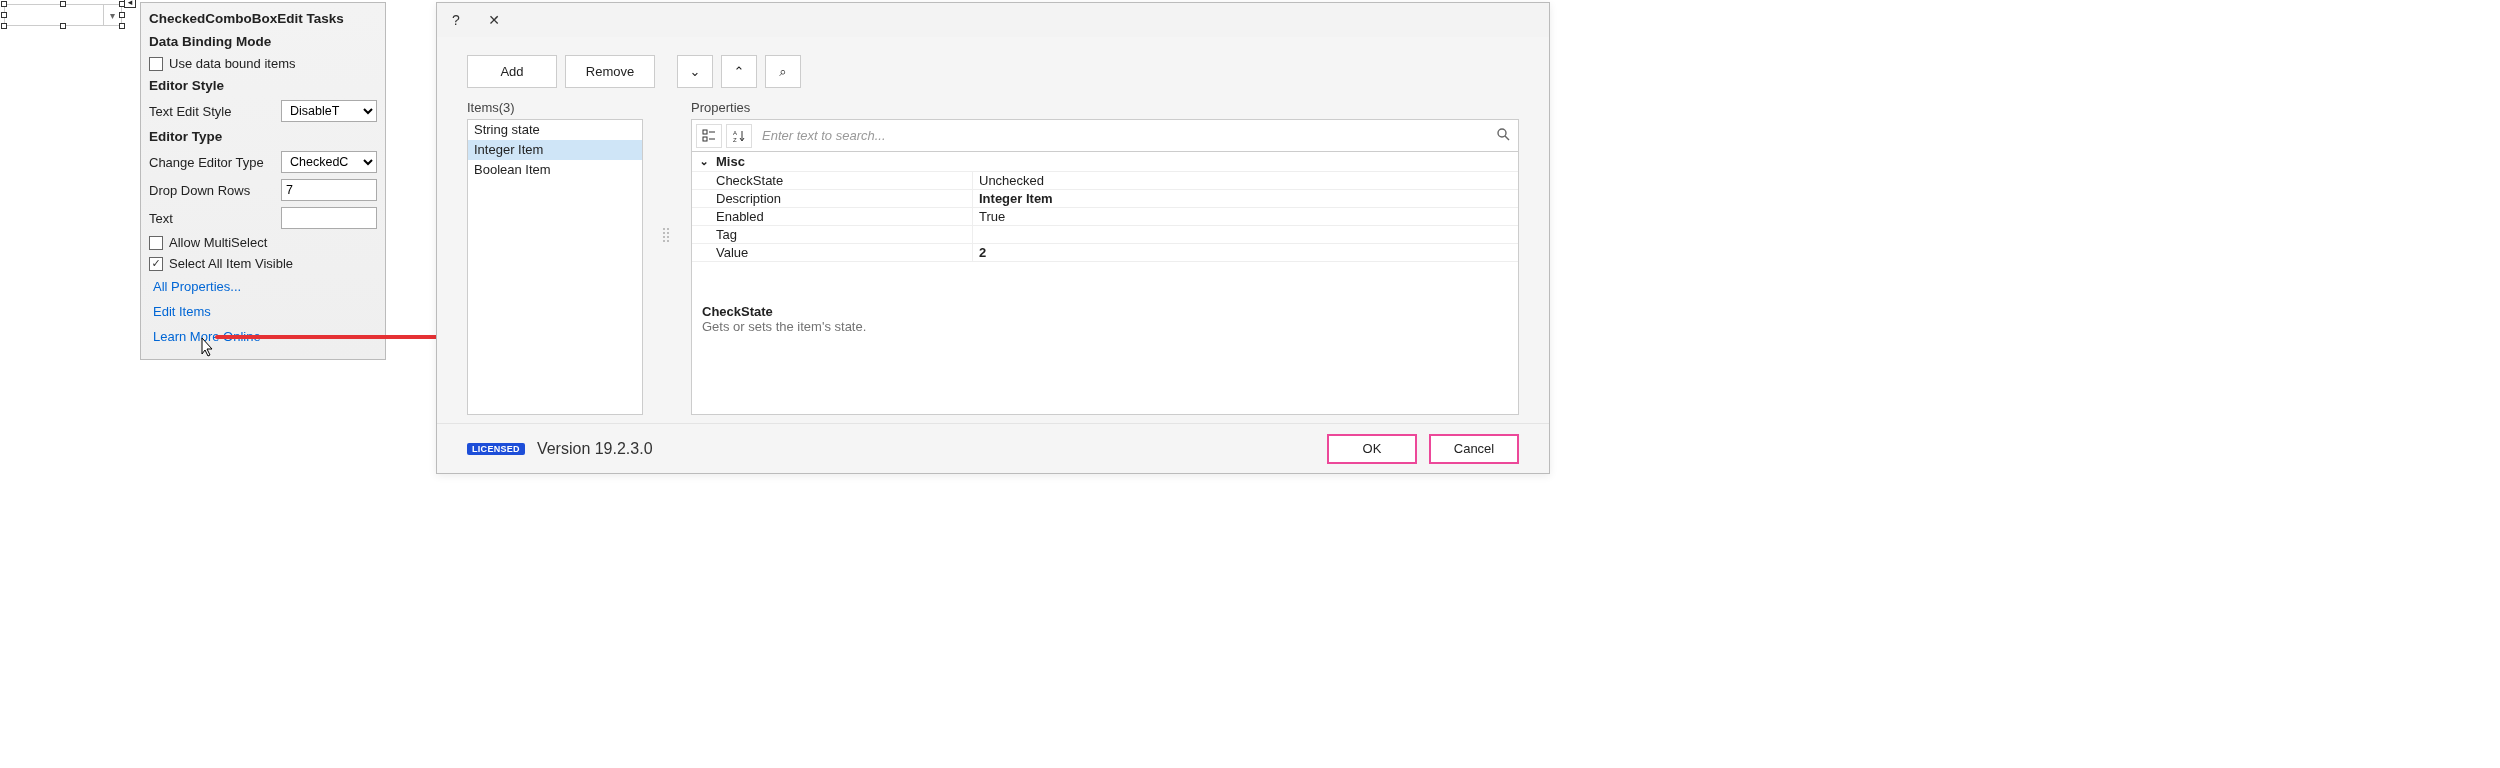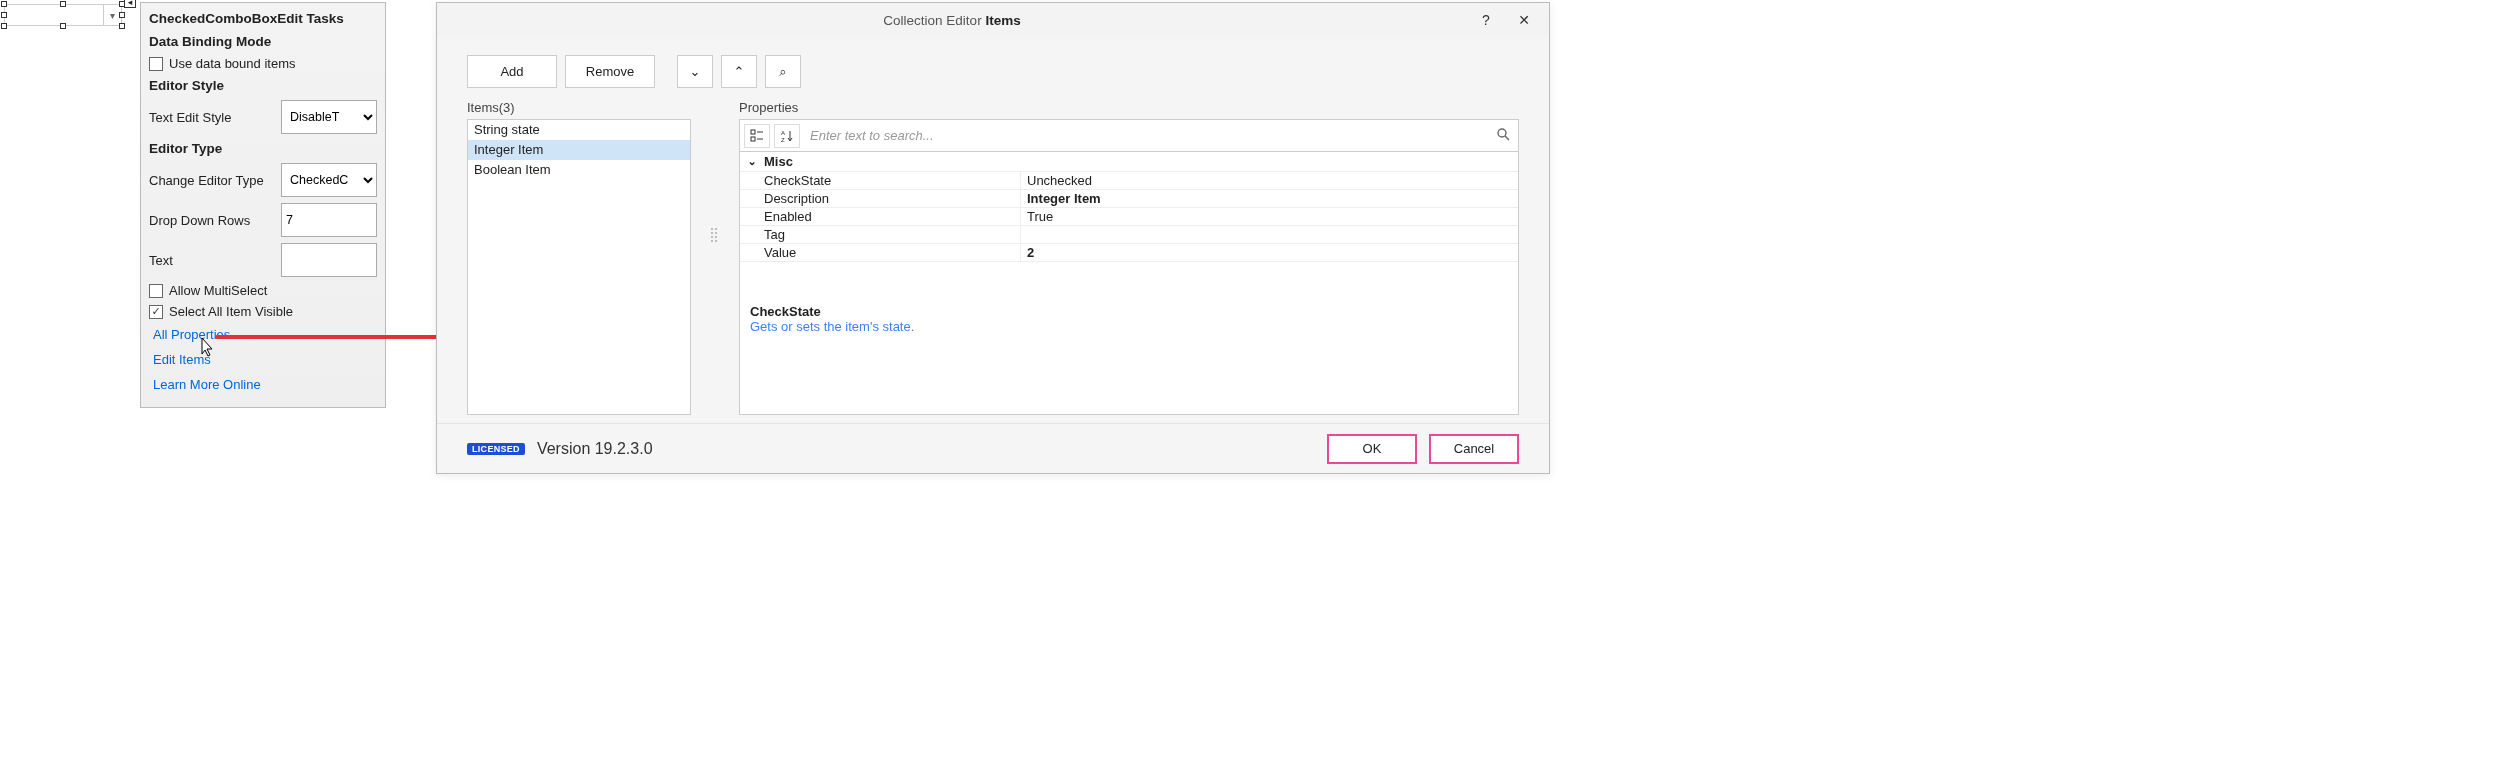--- a/index.html
+++ b/index.html
@@ -19,41 +19,41 @@
   .sh-w { top:50%; left:-3px; margin-top:-3px; }
   .sh-e { top:50%; right:-3px; margin-top:-3px; }
   .smart-tag { position:absolute; right:-14px; top:-8px; width:12px; height:12px; border:1px solid #333; background:#fff; display:flex; align-items:center; justify-content:center; font-size:9px; }
 
   
   .tasks-panel { position:absolute; left:140px; top:2px; width:246px; background:linear-gradient(#f3f3f3,#efefef); border:1px solid #bbb; padding:4px 0 10px 0; }
   .tasks-panel .section-title { font-weight:bold; padding:4px 8px; font-size:13.5px; }
   .tasks-panel .row { display:flex; align-items:center; padding:3px 8px; gap:6px; }
   .tasks-panel .row label { flex:1; }
   .tasks-panel .chk { width:14px; height:14px; border:1px solid #666; background:#fff; display:inline-flex; align-items:center; justify-content:center; font-size:11px; color:#333; }
-  .tasks-panel select,.tasks-panel input[type=text] { width:96px; height:34px; border:1px solid #aaa; background:#fff; padding:0 4px; font-size:12.5px; }
+  .tasks-panel select,.tasks-panel input[type=text] { width:96px; height:22px; border:1px solid #aaa; background:#fff; padding:0 4px; font-size:12.5px; }
   .tasks-panel .link { color:#0066d5; padding:5px 12px; cursor:pointer; }
 
   
   .arrow { position:absolute; left:215px; top:335px; pointer-events:none; }
   .arrow .shaft { width:225px; height:4px; background:#e53134; border-radius:2px; }
   .arrow .head { position:absolute; right:-18px; top:-8px; width:0; height:0; border-left:22px solid #e53134; border-top:10px solid transparent; border-bottom:10px solid transparent; }
 
   
   .cursor { position:absolute; left:196px; top:336px; font-size:18px; pointer-events:none; }
 
   
   .dialog { position:absolute; left:436px; top:2px; width:1114px; height:472px; background:#f5f5f5; border:1px solid #bbb; box-shadow:0 2px 8px rgba(0,0,0,.08); display:flex; flex-direction:column; }
   .dlg-titlebar { height:34px; display:flex; align-items:center; padding:0 6px 0 0; background:#f3f3f3; }
   .dlg-title { flex:1; text-align:center; color:#555; font-size:13.5px; }
   .dlg-title b { color:#222; font-weight:600; }
   .titlebtn { width:38px; height:28px; display:flex; align-items:center; justify-content:center; font-size:14px; color:#333; }
 
   .dlg-body { flex:1; padding:18px 30px 8px 30px; display:flex; gap:18px; }
 
-  .left-col { width:224px; display:flex; flex-direction:column; }
+  .left-col { width:176px; display:flex; flex-direction:column; }
   .right-col { flex:1; display:flex; flex-direction:column; }
 
   .toolbar { display:flex; gap:8px; margin-bottom:12px; align-items:center; }
   .tbtn { height:33px; min-width:90px; border:1px solid #ccc; background:#fff; display:flex; align-items:center; justify-content:center; font-size:13px; }
   .tbtn.sm { min-width:36px; width:36px; }
 
   .lbl { color:#444; margin-bottom:4px; font-size:13px; }
 
   .items-box { flex:1; border:1px solid #ccc; background:#fff; }
   .item { padding:2px 6px; border-bottom:1px solid transparent; font-size:13px; }
@@ -72,21 +72,21 @@
   .prop-grid { border:1px solid #ccc; border-top:none; background:#fff; flex:0 0 auto; }
   .cat-hdr { display:flex; align-items:center; gap:6px; padding:2px 6px; font-weight:600; font-size:13px; border-bottom:1px solid #eee; }
   .cat-hdr .exp { width:12px; text-align:center; font-size:11px; }
   .prow { display:flex; border-bottom:1px solid #eee; font-size:13px; }
   .pname { width:280px; padding:1px 6px 1px 24px; }
   .pval { flex:1; padding:1px 6px; border-left:1px solid #eee; }
   .pval.bold { font-weight:600; }
 
   .prop-desc { border:1px solid #ccc; border-top:none; background:#fff; padding:8px 10px; flex:1; margin-top:-1px; }
   .prop-desc .pd-name { font-weight:600; font-size:13px; margin-top:34px; }
-  .prop-desc .pd-txt { font-size:13px; color:#3b82f6; }
+  .prop-desc .pd-txt { font-size:13px; color:#737373; }
 
   .dlg-footer { height:50px; display:flex; align-items:center; padding:0 30px; gap:12px; background:#f5f5f5; border-top:1px solid #e4e4e4; }
   .license-badge { background:#1d4ed8; color:#fff; font-size:9px; font-weight:600; padding:1px 5px; border-radius:2px; letter-spacing:.3px; }
   .ver { font-size:16px; color:#333; }
   .spacer { flex:1; }
   .ftr-btn { width:90px; height:30px; border:2px solid #ec4899; background:#fff; display:flex; align-items:center; justify-content:center; font-size:13px; }
 </style>
 </head>
 <body>
 
@@ -149,23 +149,20 @@
   <div class="head"></div>
 </div>
 <div class="cursor">
   <svg width="20" height="24" viewBox="0 0 20 24">
       <path d="M6 2 L6 18 L9 14 L12 20 L14 19 L11 13 L16 13 Z" fill="#fff" stroke="#000" stroke-width="1"></path>
     </svg>
 </div>
 
 <div class="dialog">
   <div class="dlg-titlebar">
-    <div class="dlg-title">
-      <span>Collection Editor </span><b>Items</b>
-    </div>
     <div class="titlebtn">?</div>
     <div class="titlebtn">✕</div>
   </div>
 
   <div class="dlg-body">
     <div class="left-col">
       <div class="toolbar" style="width:420px;">
         <div class="tbtn">Add</div>
         <div class="tbtn">Remove</div>
         <div style="width:6px"></div>

